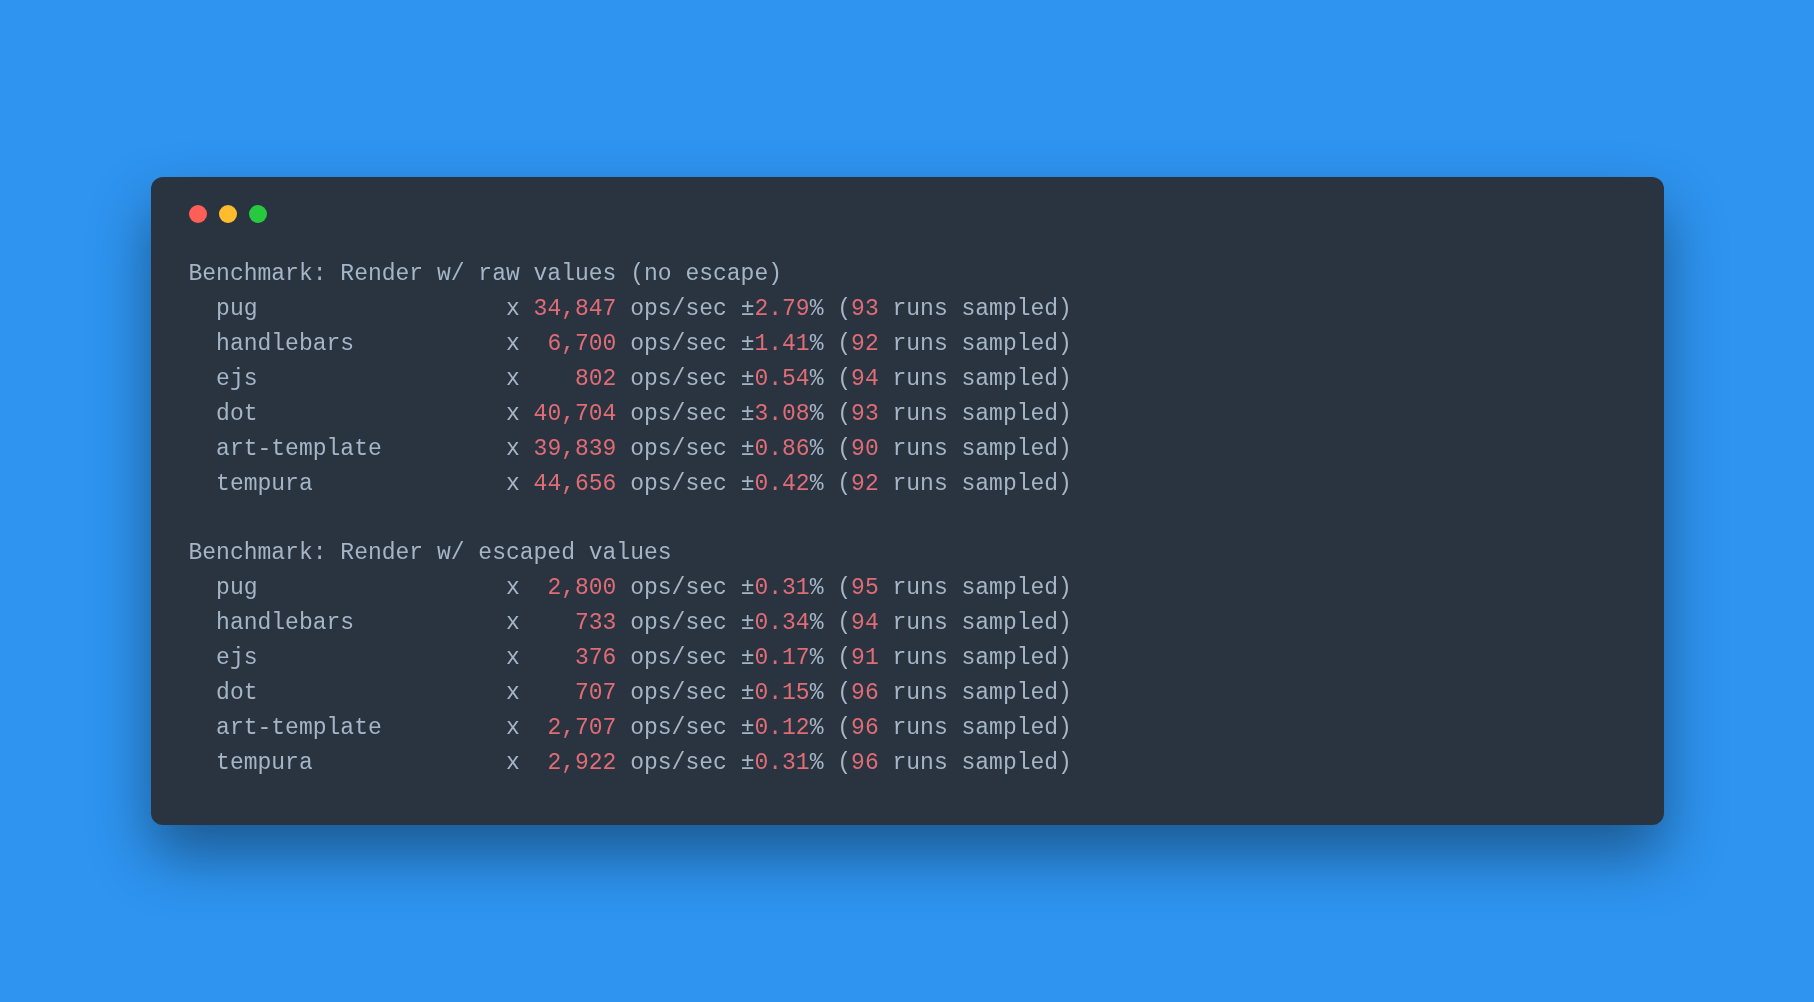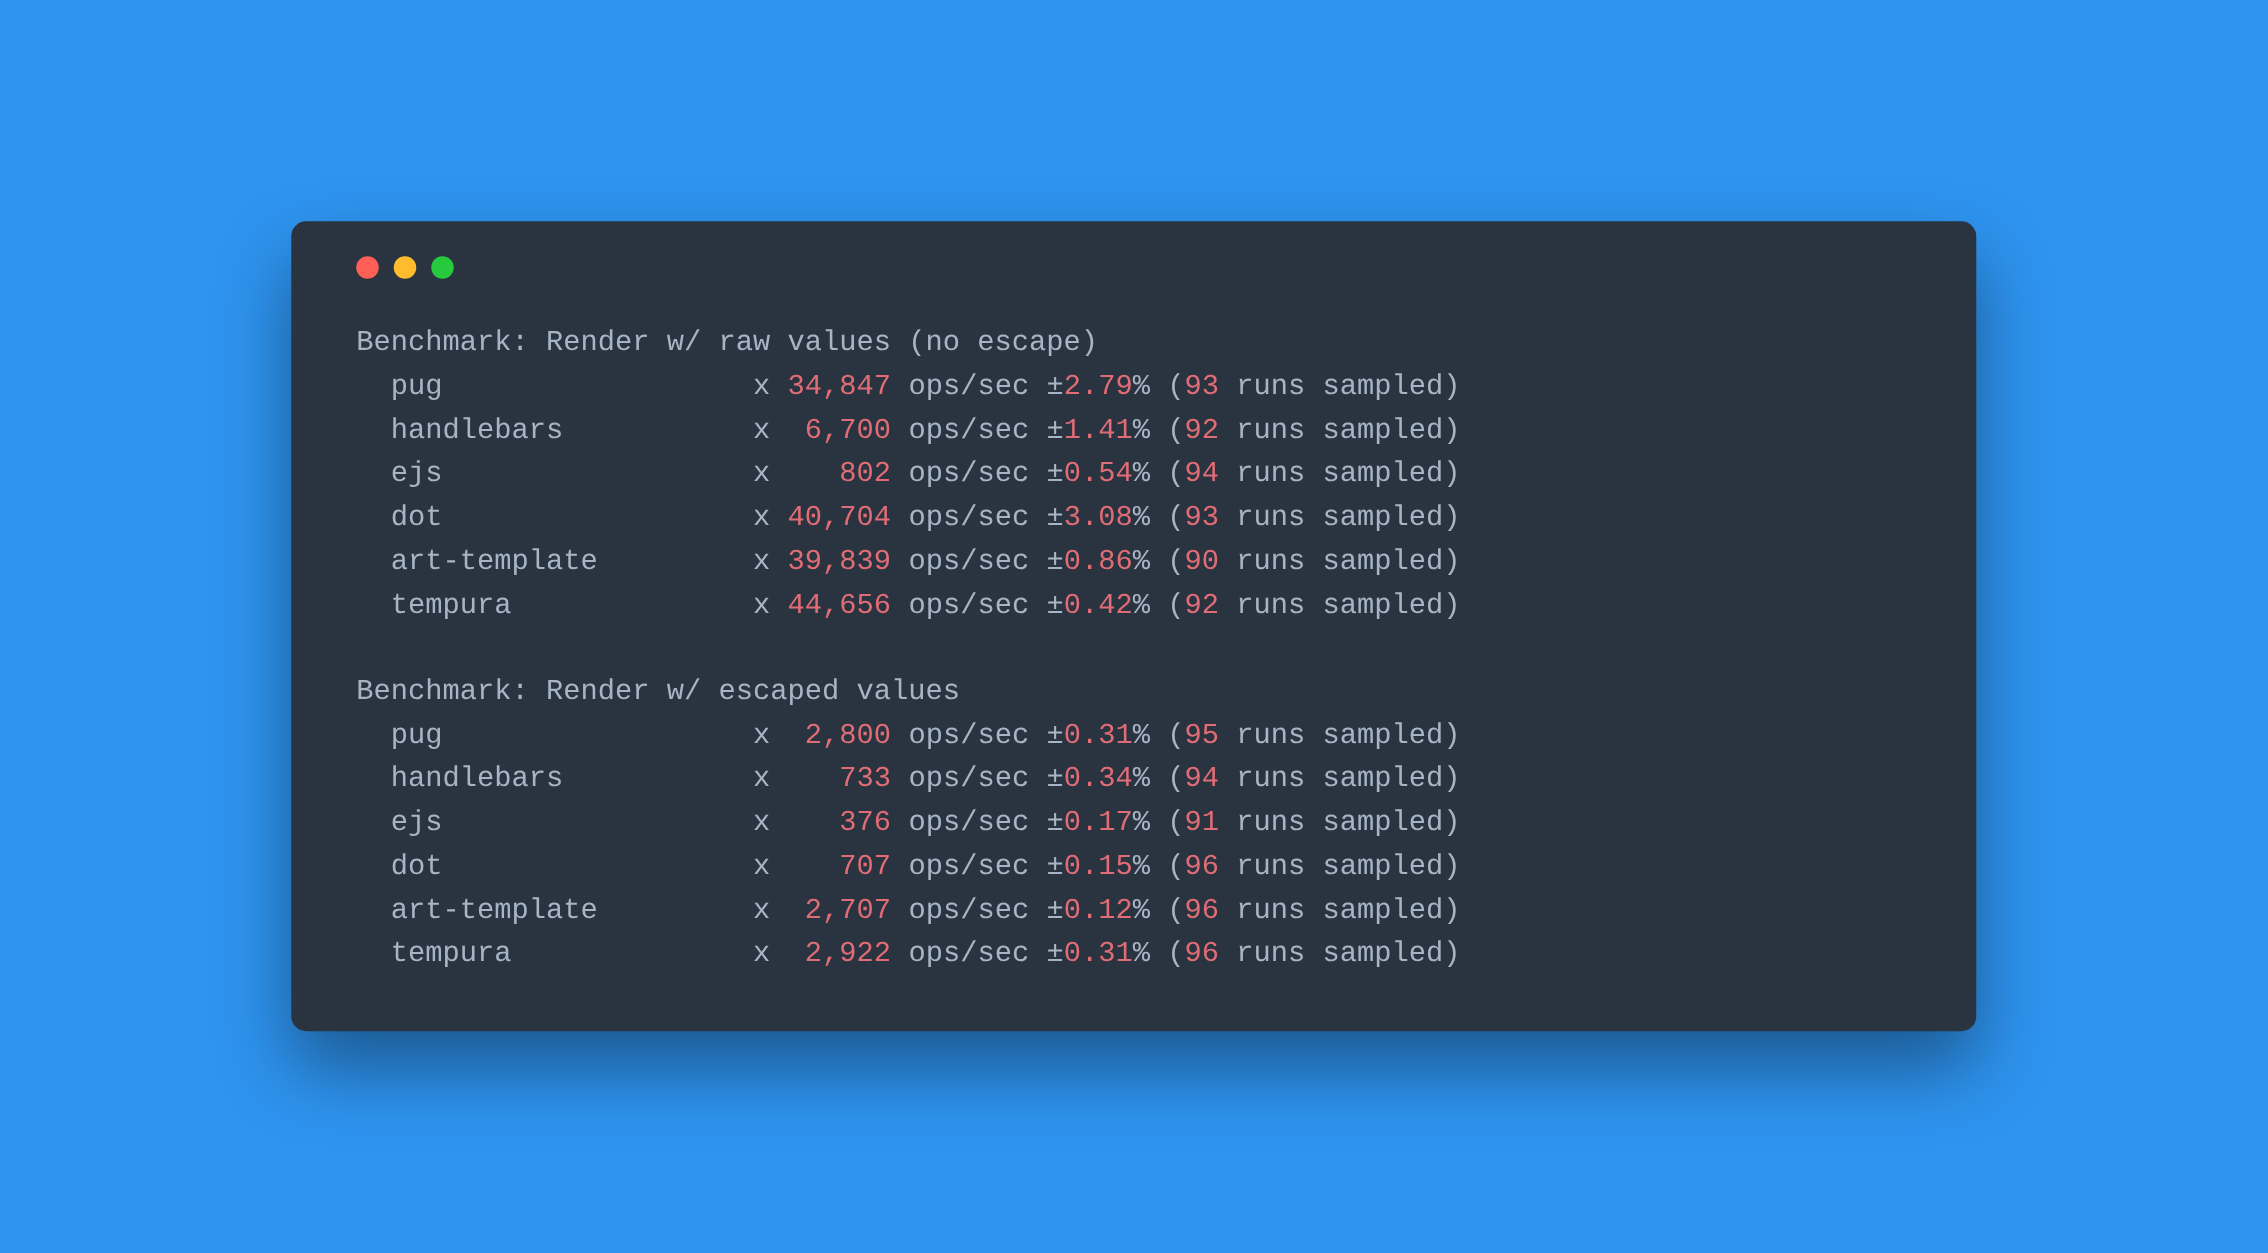--- a/index.html
+++ b/index.html
@@ -6,25 +6,25 @@
     body {
       background: #2e94f0;
       width: 1814px;
       height: 1002px;
       display: flex;
       align-items: center;
       justify-content: center;
       font-family: 'SF Mono', 'Monaco', 'Menlo', 'Consolas', 'Courier New', monospace;
     }
     .terminal {
-      width: 1348px;
+      width: 1513px;
       background: #2a3441;
       border-radius: 12px;
       box-shadow: 0 30px 60px rgba(0,0,0,0.4);
-      padding: 28px 34px 44px 52px;
+      padding: 28px 34px 44px 38px;
     }
     .traffic-lights {
       display: flex;
       gap: 12px;
       margin-bottom: 34px;
     }
     .traffic-light {
       width: 18px;
       height: 18px;
       border-radius: 50%;

